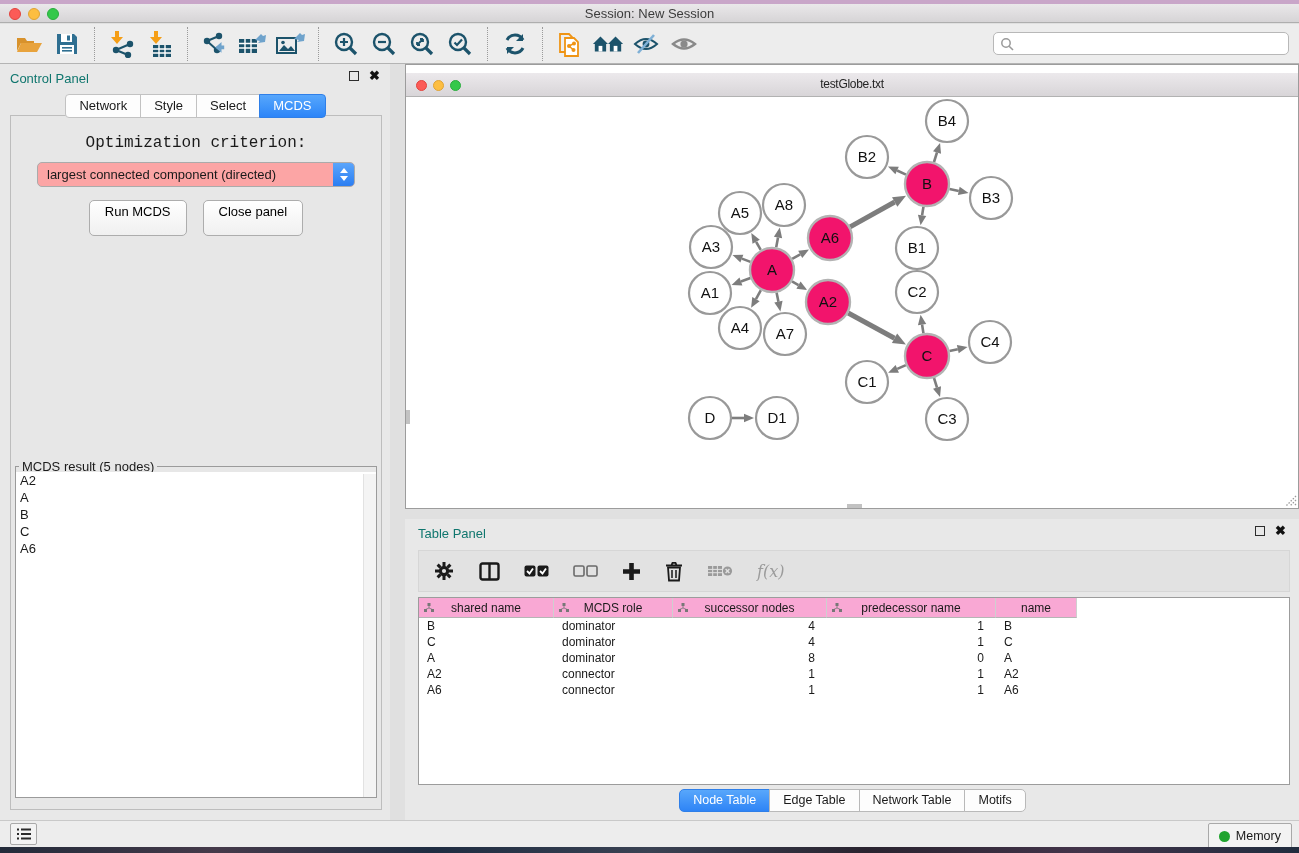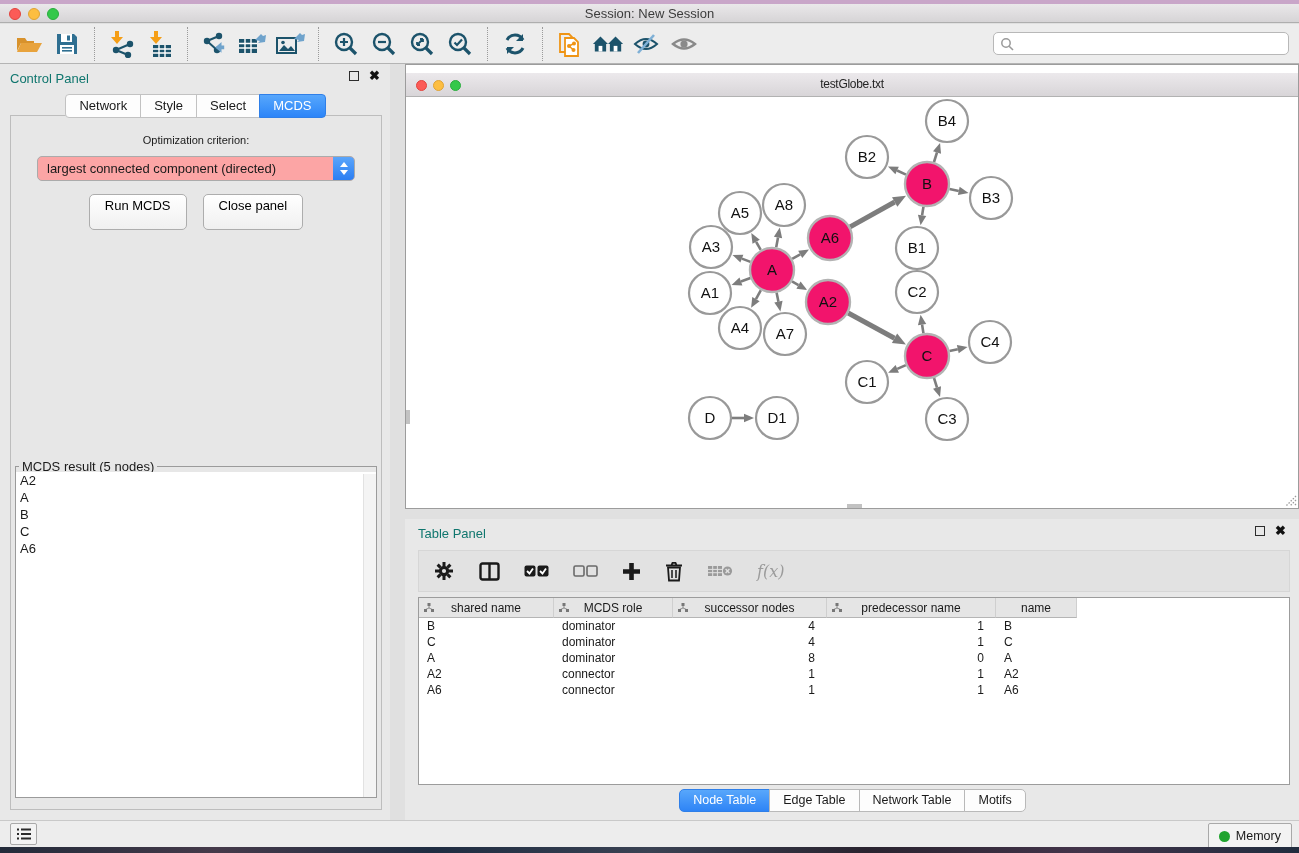--- a/index.html
+++ b/index.html
@@ -31,21 +31,21 @@
   .panel-head-title { position:absolute; left:10px; top:7px; font-size:13px; color:#0f766e; }
   .panel-head-btns { position:absolute; right:10px; top:7px; display:flex; gap:10px; align-items:center; }
   .float-btn { width:10px; height:10px; border:1.6px solid #2c2c2c; }
   .close-btn { font-size:13px; font-weight:bold; color:#111; line-height:10px; }
   .cp-tabs { position:absolute; left:0; right:0; top:30px; display:flex; justify-content:center; z-index:2; }
   .cp-tab { font-size:13px; padding:3px 13px 4px; background:#fdfdfd; border:1px solid #c2c2c2; margin-right:-1px; color:#1a1a1a; }
   .cp-tab:first-child { border-radius:4px 0 0 4px; }
   .cp-tab:last-child { border-radius:0 4px 4px 0; }
   .cp-tab.active { background:linear-gradient(#57a7fc,#2c85f8); border-color:#2f7fe8; color:#fff; }
   .cp-page { position:absolute; left:10px; right:8px; top:51px; bottom:10px; border:1px solid #bdbdbd; background:#e7e7e7; }
-  .opt-label { text-align:center; margin-top:18px; font-size:11px; }
+  .opt-label { text-align:center; margin-top:18px; font-size:16px;font-family:Liberation Mono, monospace; }
   .dropdown { position:relative; margin:10px auto 10px; width:318px; height:25px; background:#fca5a5;
     border:1px solid #ababab; border-radius:5px; font-size:13px; line-height:23px; padding-left:9px; }
   .dd-stepper { position:absolute; right:0; top:0; bottom:0; width:21px; border-radius:0 4px 4px 0;
     background:linear-gradient(#5aa5fb,#2b7ef2); display:flex; flex-direction:column; align-items:center; justify-content:center; gap:3px; }
   .tri-up { width:0;height:0;border-left:4px solid transparent;border-right:4px solid transparent;border-bottom:5px solid #fff; }
   .tri-down { width:0;height:0;border-left:4px solid transparent;border-right:4px solid transparent;border-top:5px solid #fff; }
   .cp-buttons { display:flex; justify-content:center; gap:16px; margin-top:13px; }
   .cp-btn { font-size:13px; font-family:inherit; padding:3px 15px 16px; background:linear-gradient(#ffffff,#f0f0f0);
     border:1px solid #adadad; border-radius:5px; }
   .result-fieldset { position:absolute; left:4px; right:4px; top:343px; bottom:11px; border:1px solid #9b9b9b; padding:0; }
@@ -69,21 +69,21 @@
   .resize-grip { position:absolute; right:1px; bottom:1px; }
 
   
   .table-panel { position:absolute; left:405px; top:519px; width:894px; bottom:33px; background:#e8e8e8; }
   .tp-toolbar { position:absolute; left:13px; right:9px; top:31px; height:42px; background:#e2e2e2;
     border:1px solid #d6d6d6; display:flex; align-items:center; padding-left:14px; gap:24px; }
   .tp-tool { display:flex; align-items:center; justify-content:center; }
   .fx-label { font-family:"DejaVu Serif",serif; font-style:italic; font-size:16px; color:#9b9b9b; }
   .tp-table { position:absolute; left:13px; right:9px; top:78px; bottom:35px; background:#fff; border:1px solid #9c9c9c; overflow:hidden; }
   .tp-header-row { display:flex; height:20px; }
-  .tp-header-cell { position:relative; background:#e5e5e5; border-right:1px solid #cfcfcf; border-bottom:1px solid #b5b5b5;
+  .tp-header-cell { position:relative; background:#f9a8d4; border-right:1px solid #cfcfcf; border-bottom:1px solid #b5b5b5;
     font-size:12px; color:#1a1a1a; display:flex; align-items:center; justify-content:center; flex:0 0 auto; }
   .tp-header-cell .ns-icon { position:absolute; left:5px; top:5px; }
   .tp-row { display:flex; height:16px; align-items:center; }
   .tp-cell { flex:0 0 auto; font-size:12px; white-space:nowrap; overflow:hidden; }
   .tp-tabs { position:absolute; left:0; right:0; bottom:8px; display:flex; justify-content:center; }
   .tp-tab { font-size:12.5px; padding:3px 13px 4px; background:#fdfdfd; border:1px solid #b9b9b9; margin-right:-1px; }
   .tp-tab:first-child { border-radius:5px 0 0 5px; }
   .tp-tab:last-child { border-radius:0 5px 5px 0; }
   .tp-tab.active { background:linear-gradient(#58a7fb,#2e84f6); border-color:#2f7fe8; color:#fff; }
 

